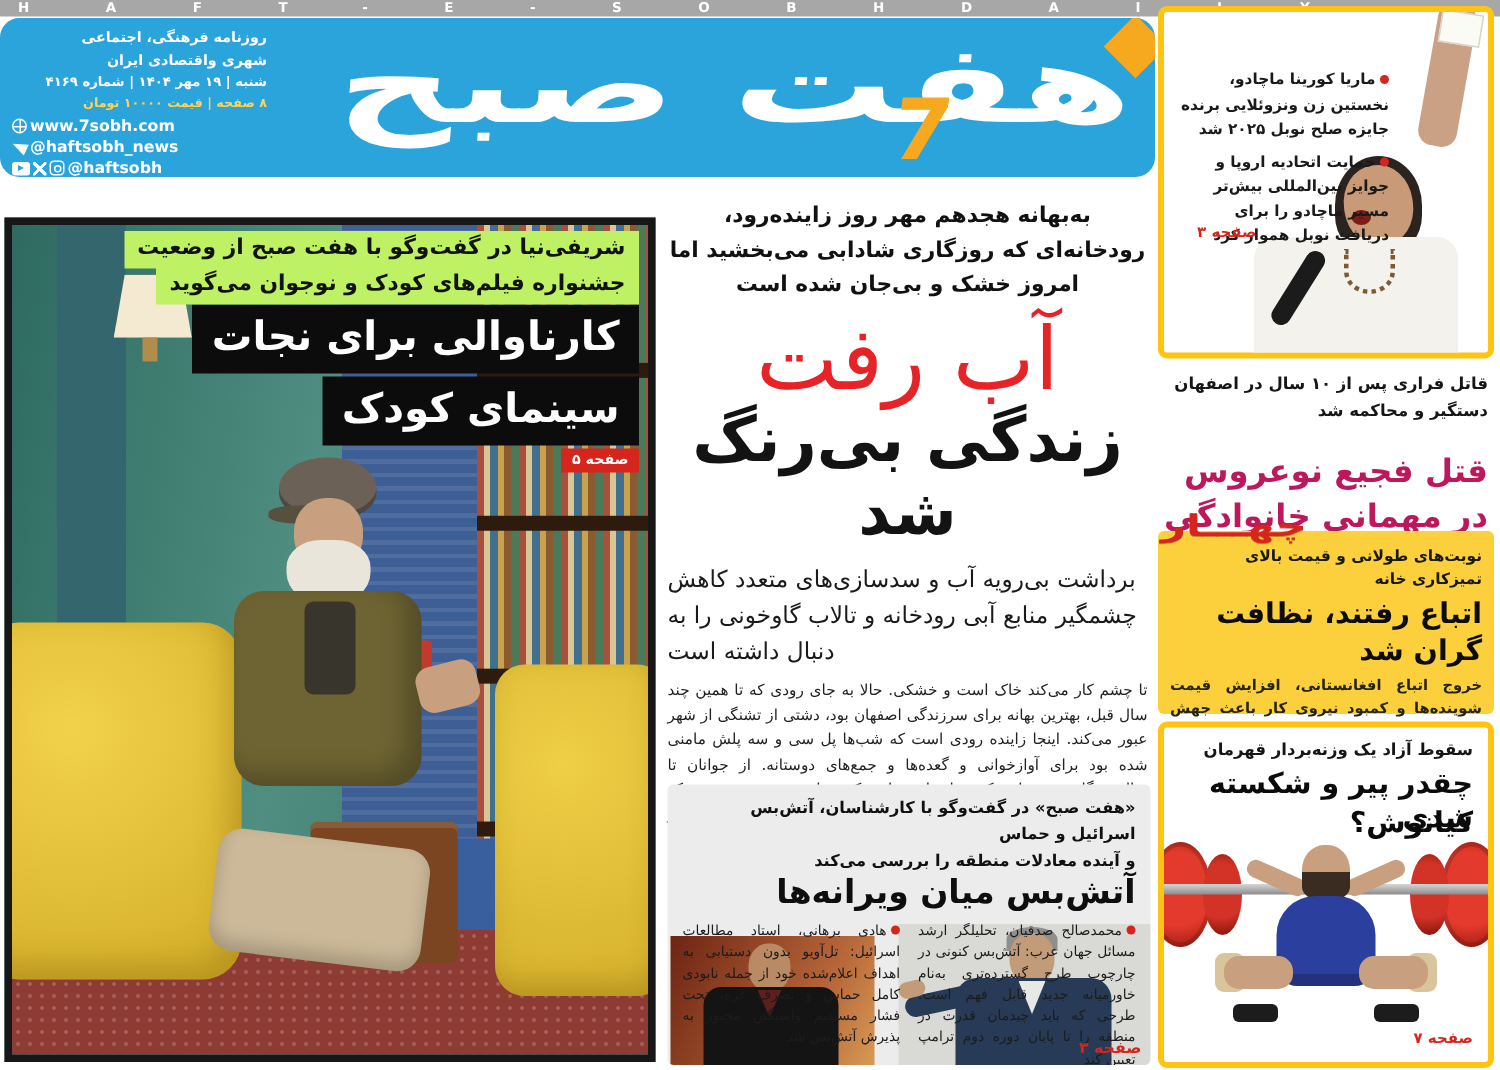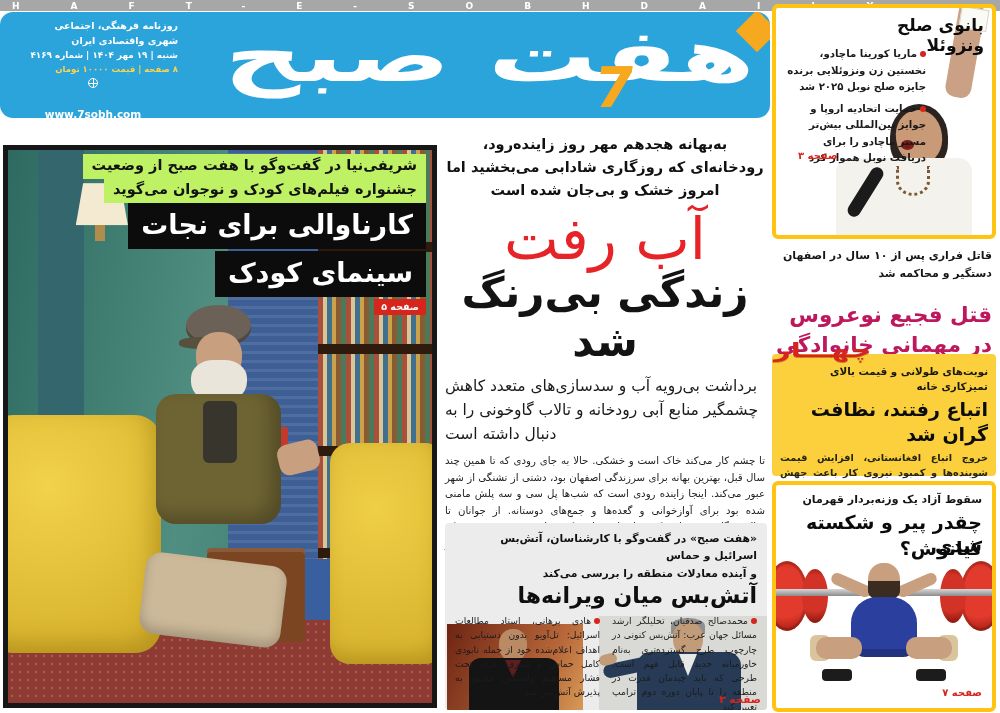--- a/index.html
+++ b/index.html
@@ -10,21 +10,21 @@
   
   .brand-strip { left:0; top:0; width:1000px; height:12px; background:#a7a7a7; border-bottom:1px solid #fff; overflow:hidden; }
   .brand-strip span { display:block; color:#fff; font-size:9px; font-weight:bold; letter-spacing:51px; line-height:12px; padding-left:12px; white-space:nowrap; }
 
   
   .masthead { left:0; top:12px; width:770px; height:106px; background:#2ba4dc; overflow:hidden;border-radius:13px; }
   .mast-info { left:8px; top:7px; width:170px; color:#fff; direction:rtl; text-align:right; }
   .mast-info .t1,.mast-info .t2 { font-size:9.5px; font-weight:bold; line-height:1.55; }
   .mast-info .dt { font-size:8.8px; font-weight:bold; line-height:1.6; }
   .mast-info .pr { font-size:8.5px; font-weight:bold; color:#ffd34e; line-height:1.6; }
-  .mast-row { direction:ltr; text-align:right; display:flex; align-items:center; gap:20px; margin-top:2px;flex-direction:column; }
+  .mast-row { direction:ltr; text-align:right; display:flex; align-items:center; gap:2px; margin-top:2px; }
   .mast-row .url { font-size:10.5px; font-weight:bold; color:#fff; }
   .icon-globe { width:10px; height:10px; border:1.4px solid #fff; border-radius:50%;
     background:linear-gradient(#fff,#fff) center/100% 1px no-repeat, linear-gradient(#fff,#fff) center/1px 100% no-repeat; }
   .icon-telegram { width:0; height:0; border-left:10px solid #fff; border-top:4px solid transparent; border-bottom:4px solid transparent; transform:rotate(-155deg); }
   .icon-youtube { width:12px; height:9px; background:#fff; border-radius:2px; position:relative; }
   .icon-youtube::after { content:""; position:absolute; left:4px; top:2px; border-left:4px solid #2ba4dc; border-top:2.5px solid transparent; border-bottom:2.5px solid transparent; }
   .icon-x { width:9px; height:9px;
     background:linear-gradient(45deg, transparent 41%, #fff 41% 59%, transparent 59%), linear-gradient(-45deg, transparent 41%, #fff 41% 59%, transparent 59%); }
   .icon-instagram { width:10px; height:10px; border:1.4px solid #fff; border-radius:3px; position:relative; }
   .icon-instagram::after { content:""; position:absolute; left:2px; top:2px; width:3px; height:3px; border:1.2px solid #fff; border-radius:50%; }
@@ -249,21 +249,20 @@
 
     <div class="abs box-yellow vz-box">
       <div class="abs vz-hairarm"></div>
       <div class="abs vz-paper"></div>
       <div class="abs vz-hair"></div>
       <div class="abs vz-head"></div>
       <div class="abs vz-mouth"></div>
       <div class="abs vz-body"></div>
       <div class="abs vz-necklace"></div>
       <div class="abs vz-mic"></div>
-      <div class="abs vz-title">بانوی صلح ونزوئلا</div>
       <div class="abs vz-bullets">
         <div class="vz-bullet"><span class="dot"></span><span>ماریا کورینا ماچادو، نخستین زن ونزوئلایی برنده جایزه صلح نوبل ۲۰۲۵ شد</span></div>
         <div class="vz-bullet"><span class="dot"></span><span>حمایت اتحادیه اروپا و جوایز بین‌المللی بیش‌تر مسیر ماچادو را برای دریافت نوبل هموار کرد</span></div>
       </div>
       <div class="abs vz-page">صفحه ۳</div>
     </div>
 
     <div class="abs murder-block">
       <div class="murder-kicker">
         <span>قاتل فراری پس از ۱۰ سال در اصفهان</span><br>

